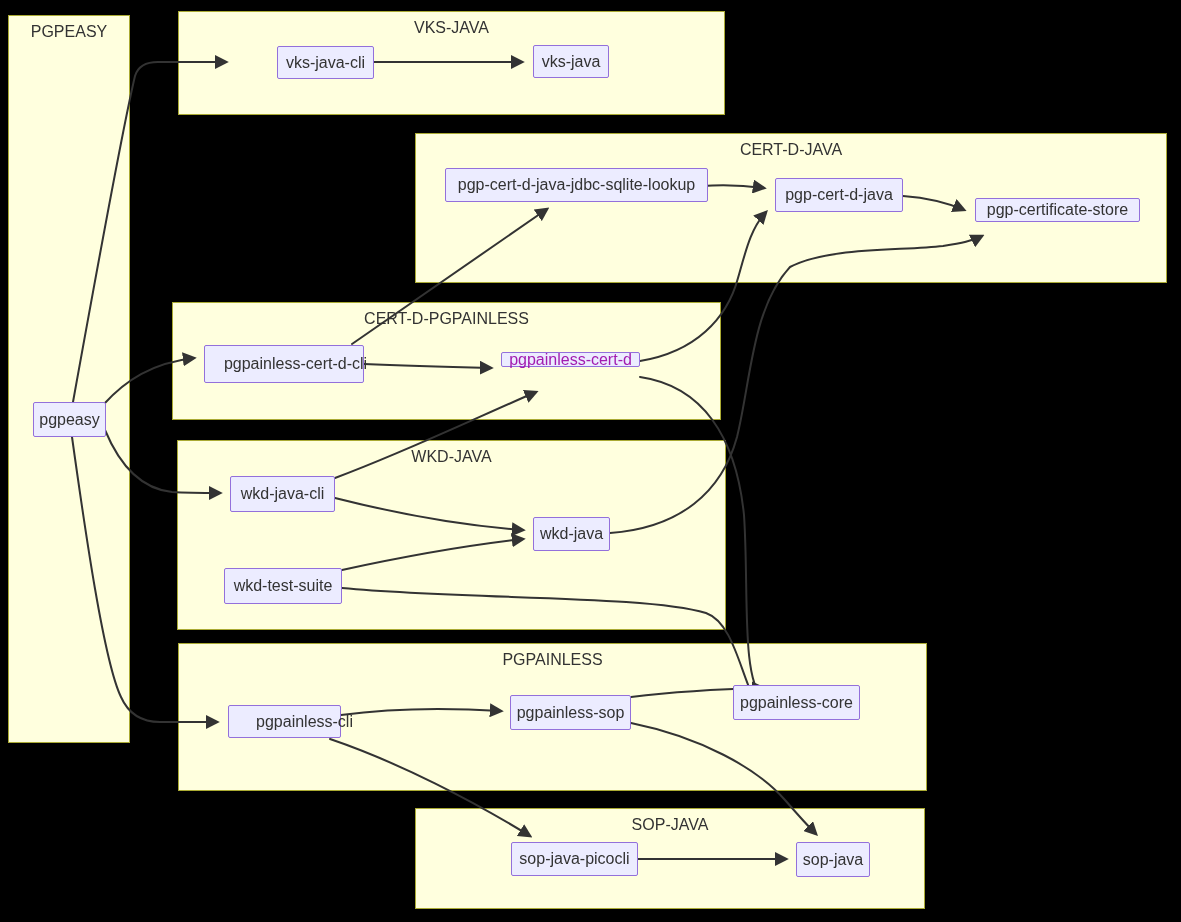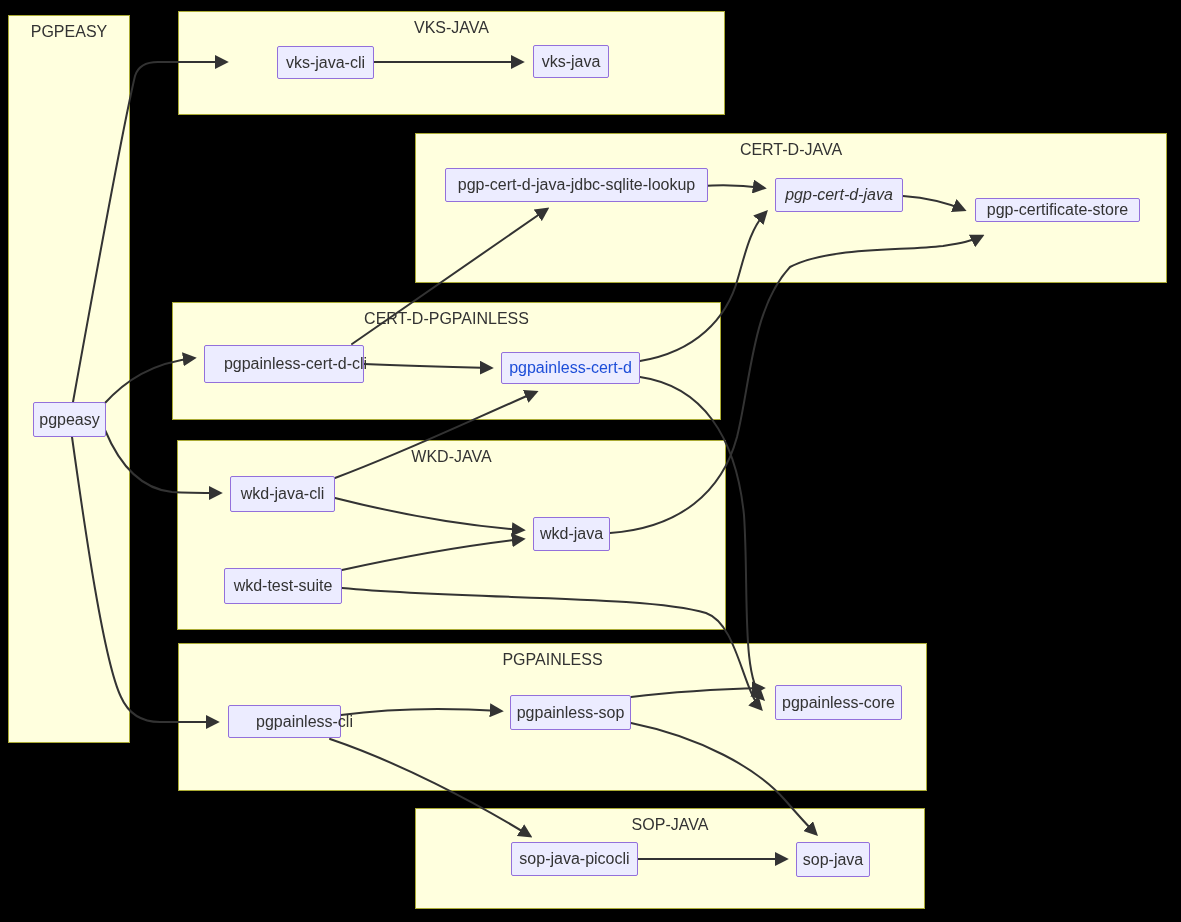--- a/index.html
+++ b/index.html
@@ -63,25 +63,25 @@
       <path d="M 341 715 C 400 707 452 708 501 711" fill="none" stroke="#333333" stroke-width="2" stroke-linecap="round" marker-end="url(#arrow)"></path>
       <path d="M 330 739 C 398 762 475 802 530 836" fill="none" stroke="#333333" stroke-width="2" stroke-linecap="round" marker-end="url(#arrow)"></path>
       <path d="M 631 697 C 680 691 722 689 763 688" fill="none" stroke="#333333" stroke-width="2" stroke-linecap="round" marker-end="url(#arrow)"></path>
       <path d="M 631 723 C 700 737 757 768 785 800 C 798 815 808 826 816 834" fill="none" stroke="#333333" stroke-width="2" stroke-linecap="round" marker-end="url(#arrow)"></path>
       <path d="M 632 859 L 786 859" fill="none" stroke="#333333" stroke-width="2" stroke-linecap="round" marker-end="url(#arrow)"></path>
     </svg>
     <div class="node" style="left: 33px; top: 402px; width: 73px; height: 35px; background: rgb(236, 236, 255); border: 1.5px solid rgb(147, 112, 219); color: rgb(51, 51, 51);">pgpeasy</div>
     <div class="node" style="left: 237px; top: 46px; width: 97px; height: 33px; background: rgb(236, 236, 255); border: 1.5px solid rgb(147, 112, 219); color: rgb(51, 51, 51); margin-left: 40px;">vks-java-cli</div>
     <div class="node" style="left: 533px; top: 45px; width: 76px; height: 33px; background: rgb(236, 236, 255); border: 1.5px solid rgb(147, 112, 219); color: rgb(51, 51, 51);">vks-java</div>
     <div class="node" style="left: 445px; top: 168px; width: 263px; height: 34px; background: rgb(236, 236, 255); border: 1.5px solid rgb(147, 112, 219); color: rgb(51, 51, 51);">pgp-cert-d-java-jdbc-sqlite-lookup</div>
-    <div class="node" style="left: 775px; top: 178px; width: 128px; height: 34px; background: rgb(236, 236, 255); border: 1.5px solid rgb(147, 112, 219); color: rgb(51, 51, 51); font-style: italic;">pgp-cert-d-java</div>
+    <div class="node" style="left: 775px; top: 178px; width: 128px; height: 34px; background: rgb(236, 236, 255); border: 1.5px solid rgb(147, 112, 219); color: rgb(51, 51, 51);">pgp-cert-d-java</div>
     <div class="node" style="left: 975px; top: 198px; width: 165px; height: 24px; background: rgb(236, 236, 255); border: 1.5px solid rgb(147, 112, 219); color: rgb(51, 51, 51);">pgp-certificate-store</div>
     <div class="node" style="left: 204px; top: 345px; width: 160px; height: 38px; background: rgb(236, 236, 255); border: 1.5px solid rgb(147, 112, 219); color: rgb(51, 51, 51); padding-left: 23px;">pgpainless-cert-d-cli</div>
-    <div class="node" style="left: 501px; top: 352px; width: 139px; height: 32px; background: rgb(236, 236, 255); border: 1.5px solid rgb(147, 112, 219); color: #1d4ed8;">pgpainless-cert-d</div>
+    <div class="node" style="left: 501px; top: 352px; width: 139px; height: 15px; background: rgb(236, 236, 255); border: 1.5px solid rgb(147, 112, 219); color: #a21caf;">pgpainless-cert-d</div>
     <div class="node" style="left: 230px; top: 476px; width: 105px; height: 36px; background: rgb(236, 236, 255); border: 1.5px solid rgb(147, 112, 219); color: rgb(51, 51, 51);">wkd-java-cli</div>
     <div class="node" style="left: 533px; top: 517px; width: 77px; height: 34px; background: rgb(236, 236, 255); border: 1.5px solid rgb(147, 112, 219); color: rgb(51, 51, 51);">wkd-java</div>
     <div class="node" style="left: 224px; top: 568px; width: 118px; height: 36px; background: rgb(236, 236, 255); border: 1.5px solid rgb(147, 112, 219); color: rgb(51, 51, 51);">wkd-test-suite</div>
     <div class="node" style="left: 228px; top: 705px; width: 113px; height: 33px; background: rgb(236, 236, 255); border: 1.5px solid rgb(147, 112, 219); color: rgb(51, 51, 51); padding-left: 40px;">pgpainless-cli</div>
     <div class="node" style="left: 510px; top: 695px; width: 121px; height: 35px; background: rgb(236, 236, 255); border: 1.5px solid rgb(147, 112, 219); color: rgb(51, 51, 51);">pgpainless-sop</div>
-    <div class="node" style="left: 775px; top: 685px; width: 127px; height: 35px; background: rgb(236, 236, 255); border: 1.5px solid rgb(147, 112, 219); color: rgb(51, 51, 51);">pgpainless-core</div>
+    <div class="node" style="left: 733px; top: 685px; width: 127px; height: 35px; background: rgb(236, 236, 255); border: 1.5px solid rgb(147, 112, 219); color: rgb(51, 51, 51);">pgpainless-core</div>
     <div class="node" style="left: 505px; top: 842px; width: 127px; height: 34px; background: rgb(236, 236, 255); border: 1.5px solid rgb(147, 112, 219); color: rgb(51, 51, 51); margin-left: 6px;">sop-java-picocli</div>
     <div class="node" style="left: 796px; top: 842px; width: 74px; height: 35px; background: rgb(236, 236, 255); border: 1.5px solid rgb(147, 112, 219); color: rgb(51, 51, 51);">sop-java</div>
   </div>
 
 </body></html>

